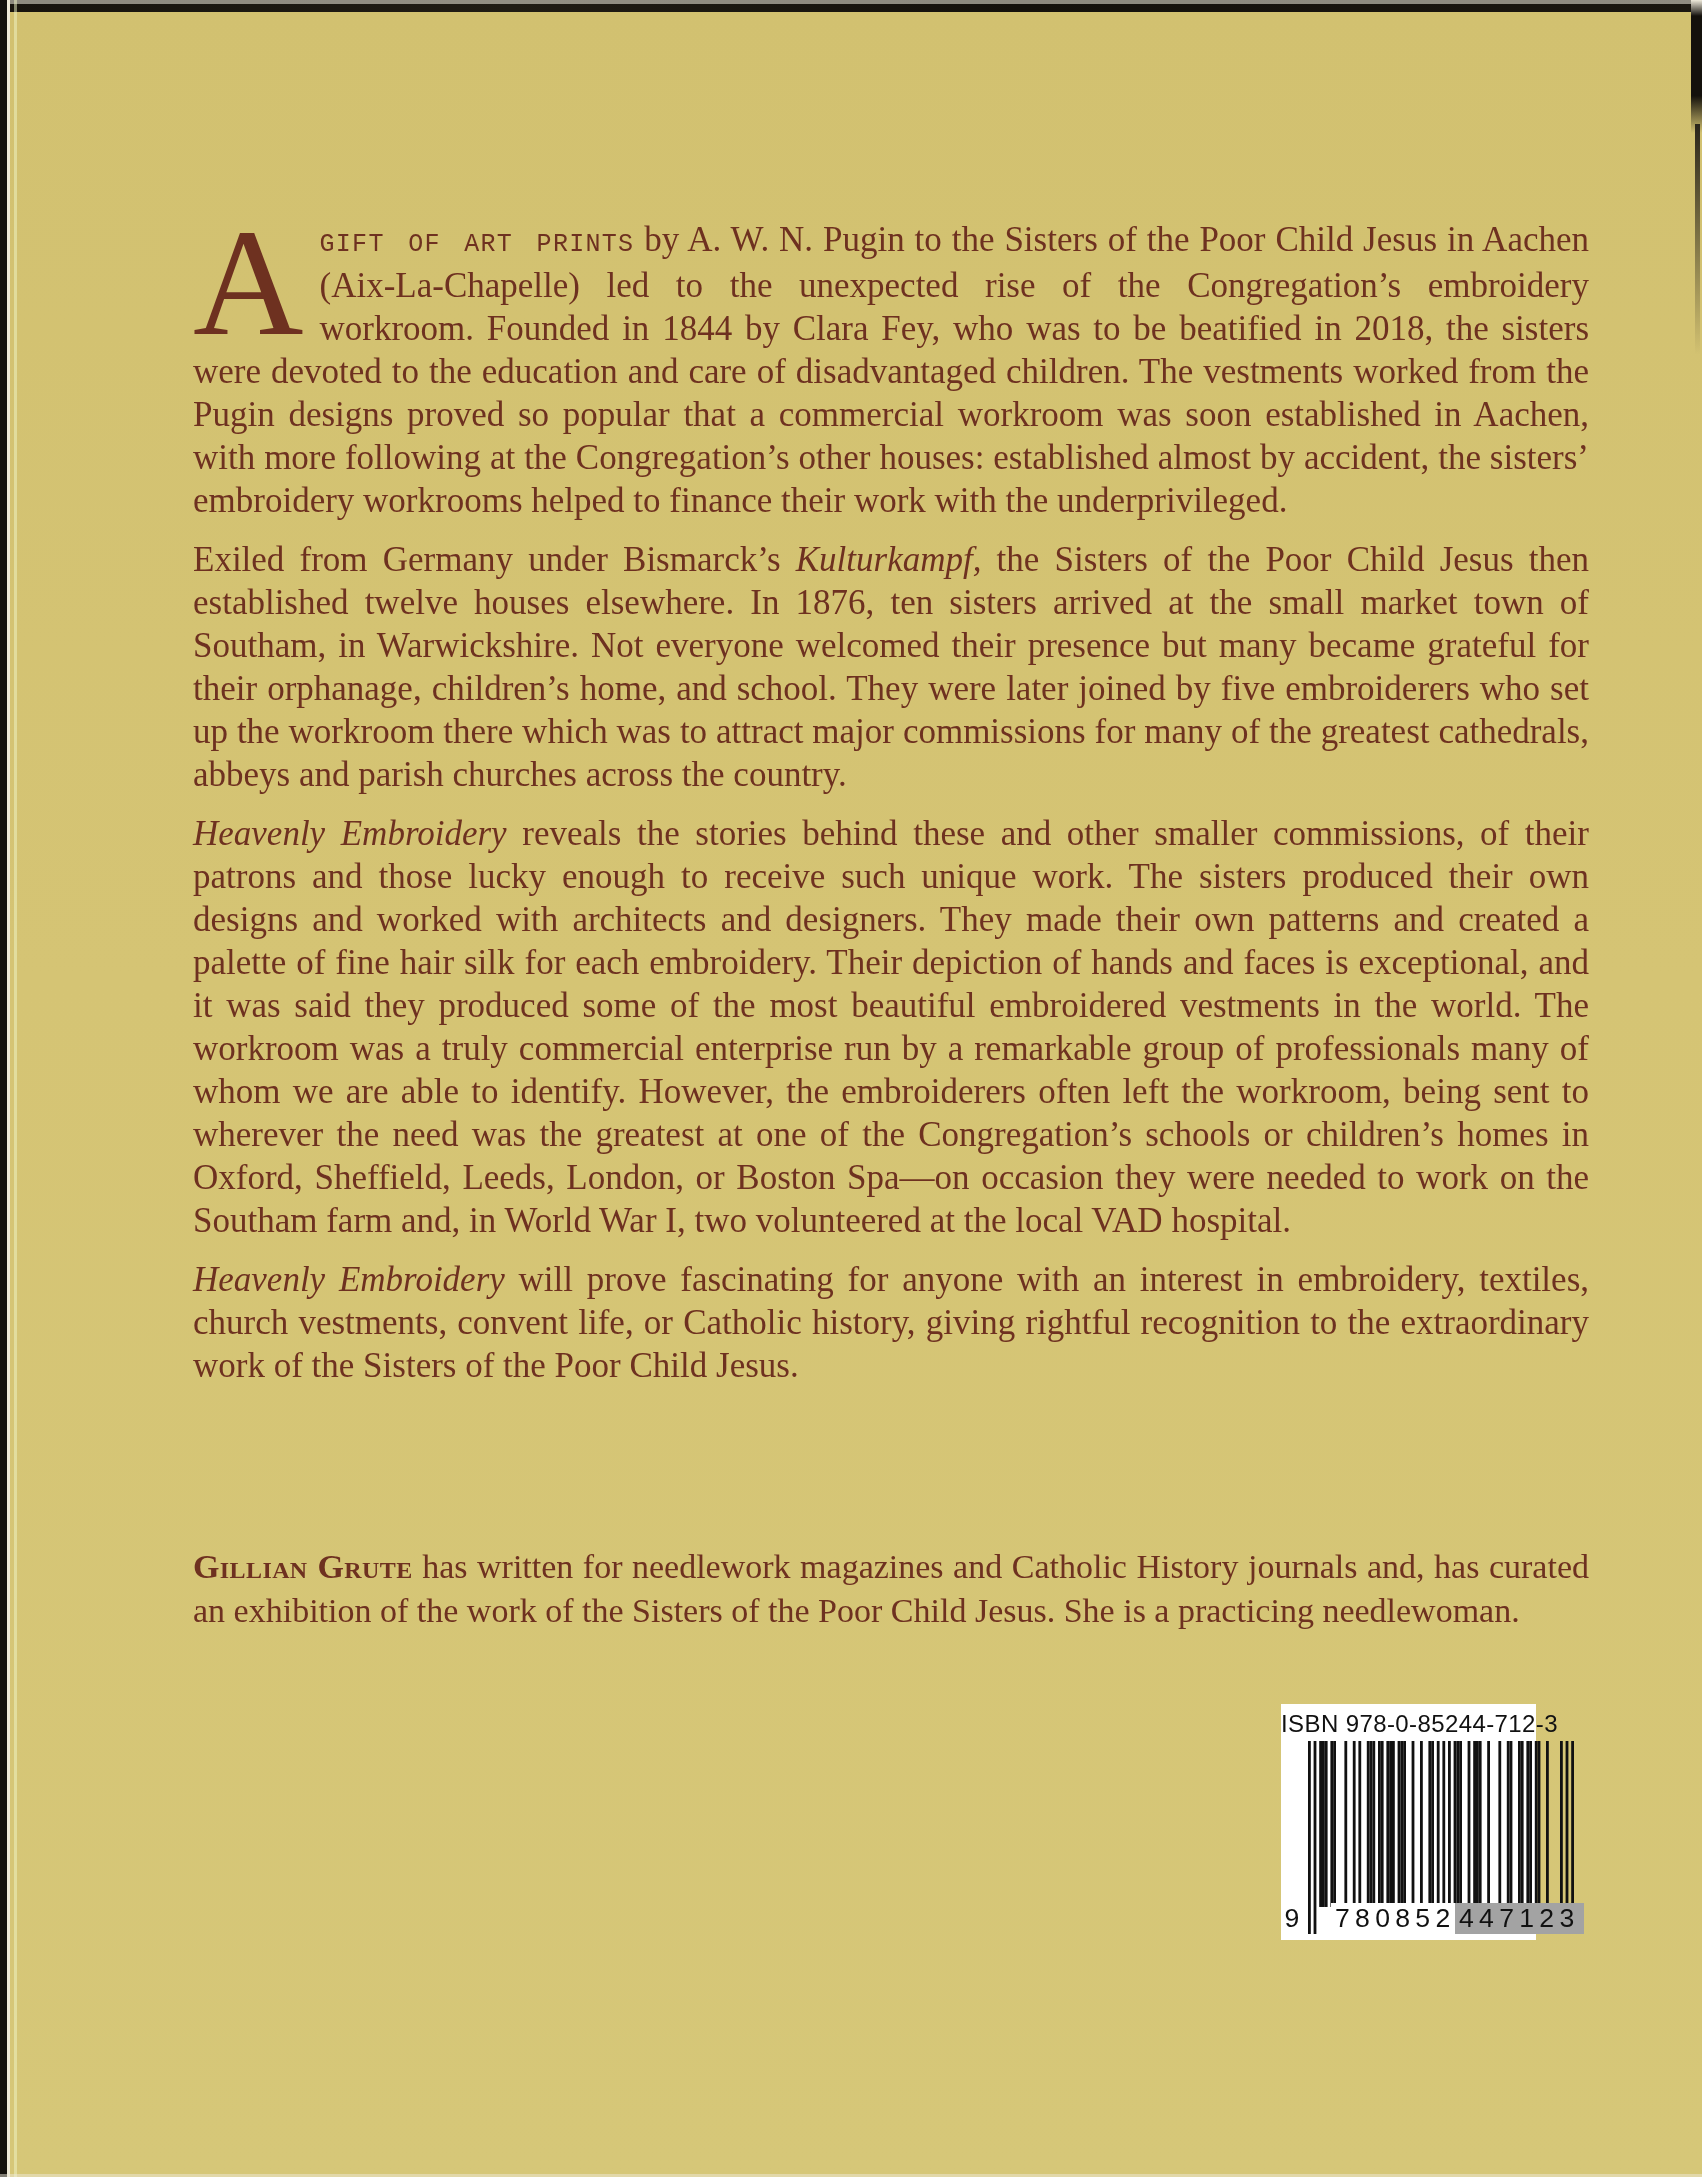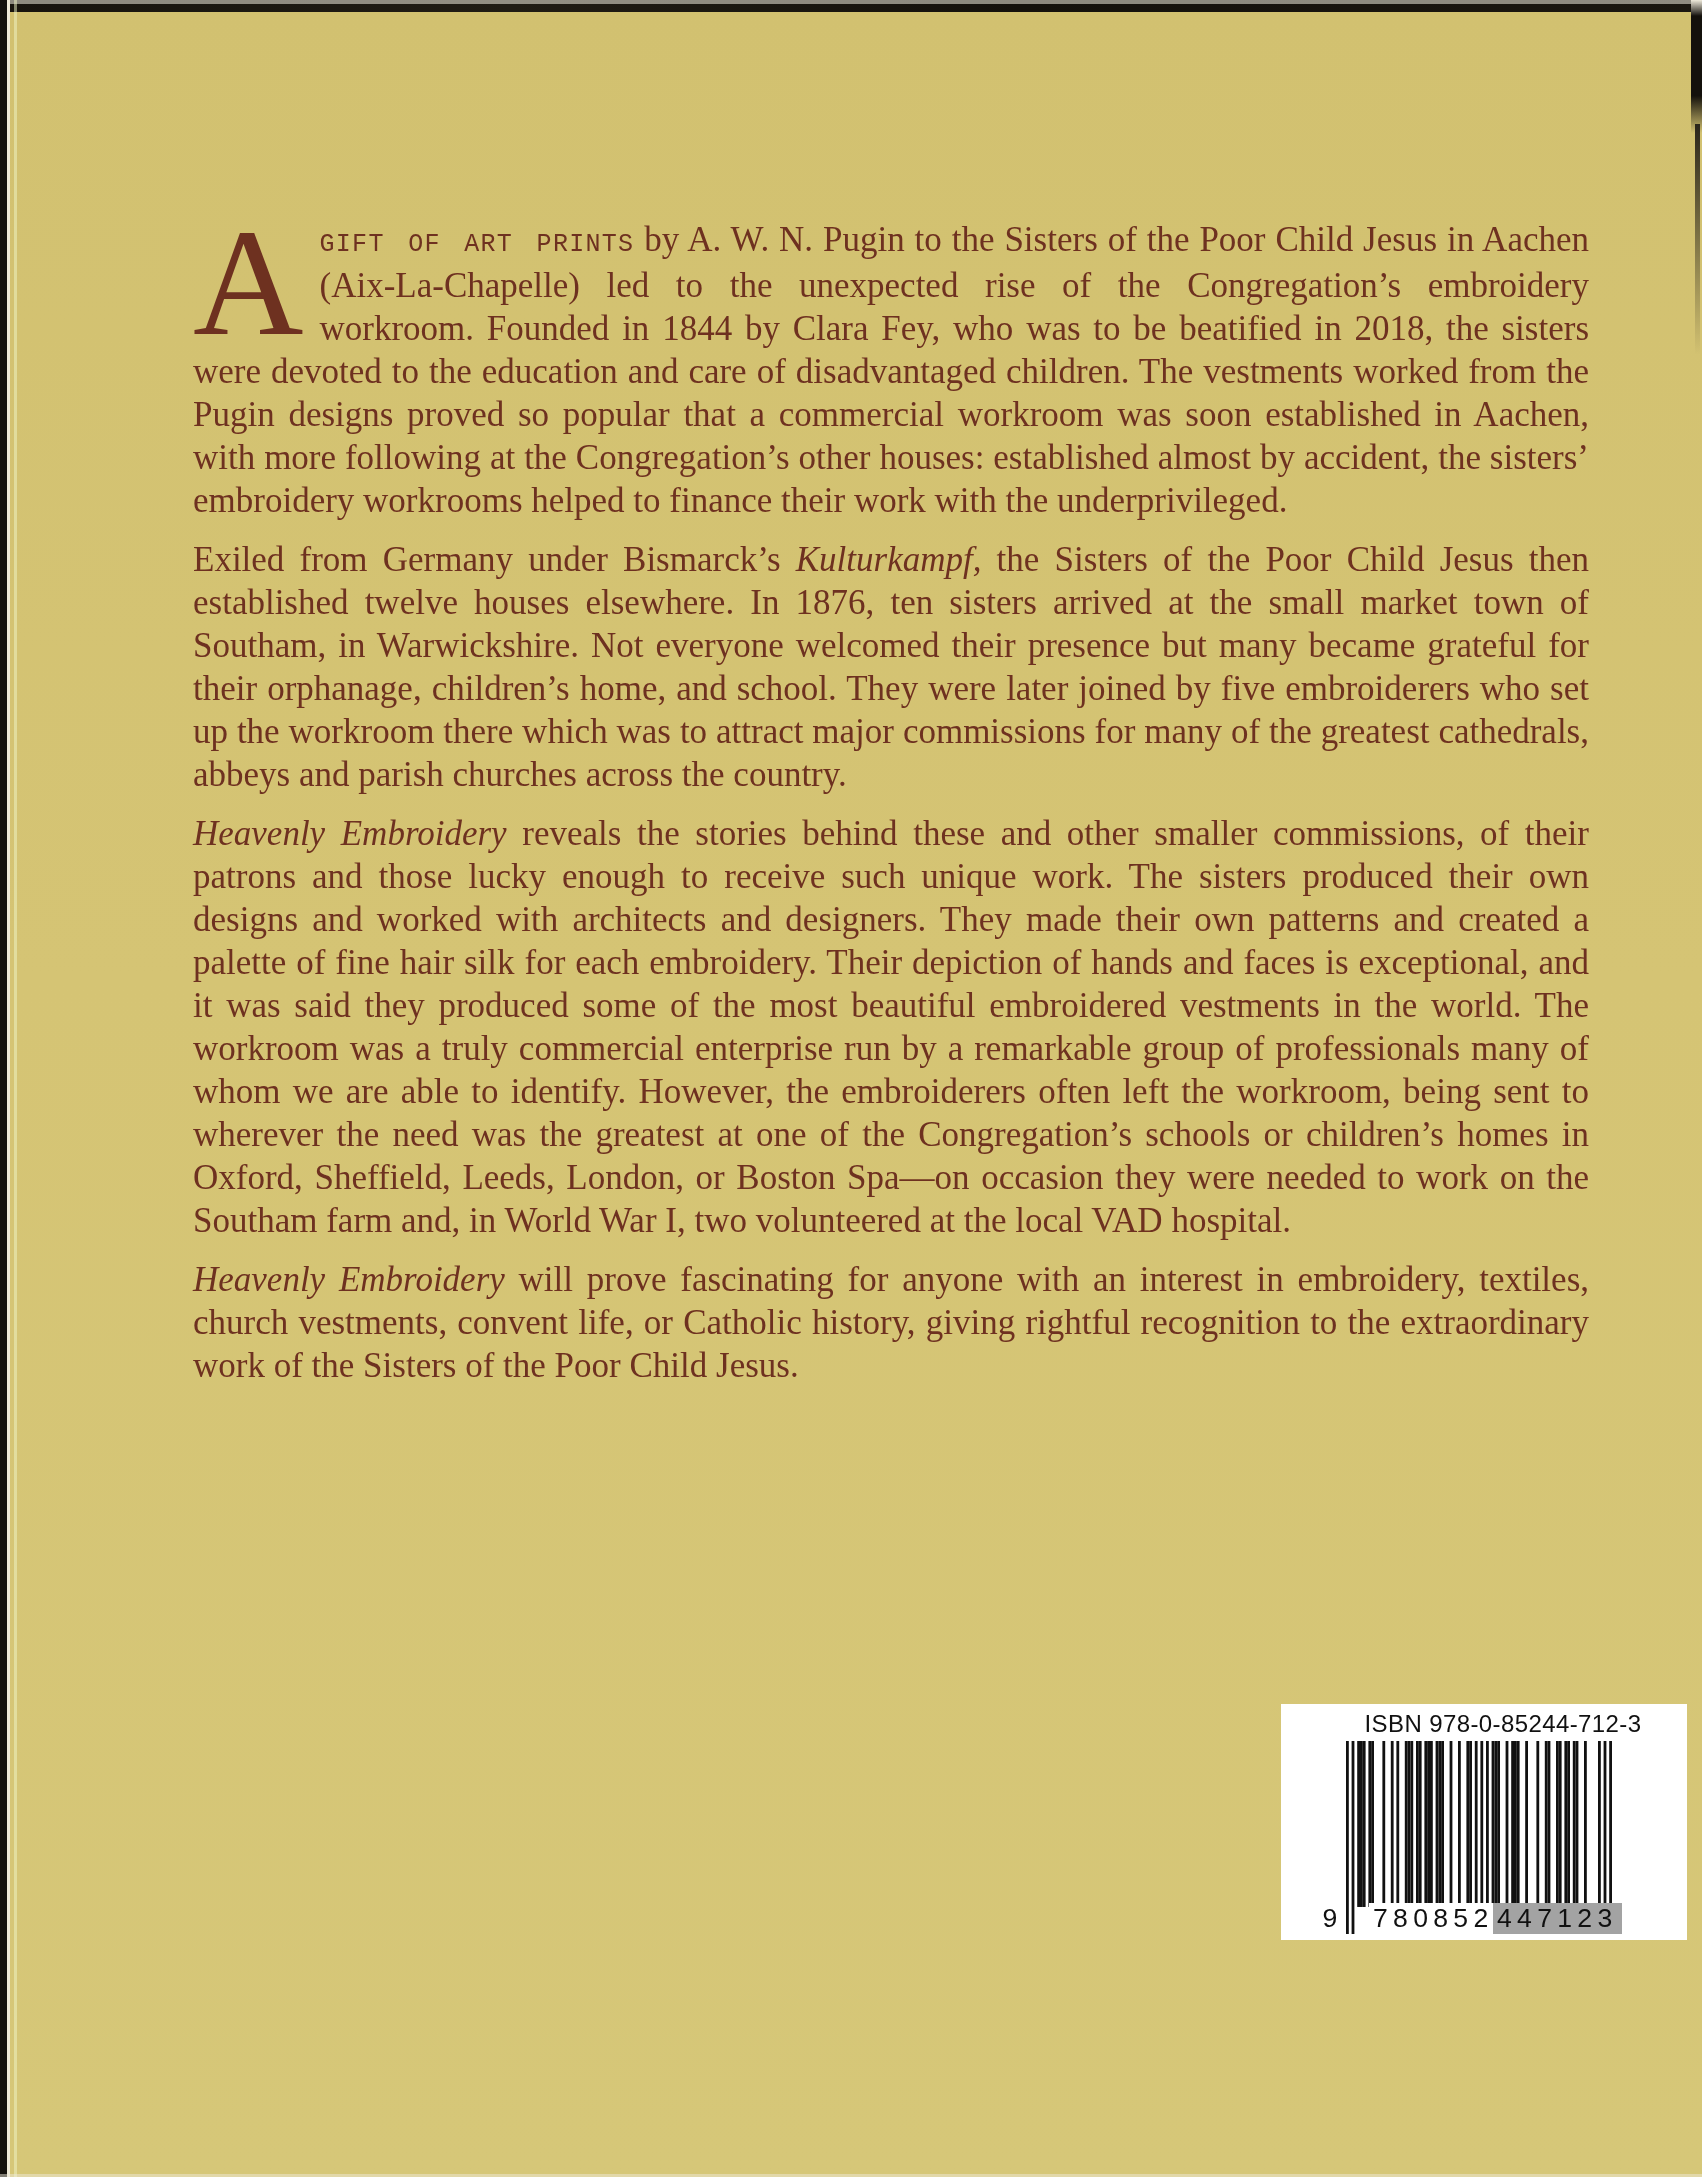--- a/index.html
+++ b/index.html
@@ -60,23 +60,22 @@
     position:absolute;left:193px;top:1773px;
     color:var(--publisher);
     font-variant:small-caps;
     font-weight:700;
     font-size:59px;
     letter-spacing:1.8px;
   }
 
   
   .barcode-box{
-    position:absolute;left:1281px;top:1704px;width:368px;height:236px;
+    position:absolute;left:1281px;top:1704px;width:255px;height:236px;
     background:#ffffff;
-    padding-left:38px;
   }
   .isbn-label{
     font-family:"Liberation Sans", sans-serif;
     font-size:24px;color:#111111;
     text-align:center;
     padding-top:6.2px;
     letter-spacing:0.4px;
     white-space:nowrap;
   }
   .bars-wrap{position:relative;margin:2.7px 0 0 26.6px;width:266px;height:193px;}
@@ -99,20 +98,21 @@
   <div class="spine-crease"></div>
   <div class="edge-bottom"></div>
 
   <div class="blurb">
     <p class="para"><span class="dropcap">A</span><span class="para-text"><span class="seg-smallcaps">gift of art prints</span><span class="seg-normal"> by A. W. N. Pugin to the Sisters of the Poor Child Jesus in Aachen (Aix-La-Chapelle) led to the unexpected rise of the Congregation’s embroidery workroom. Founded in 1844 by Clara Fey, who was to be beatified in 2018, the sisters were devoted to the education and care of disadvantaged children. The vestments worked from the Pugin designs proved so popular that a commercial workroom was soon established in Aachen, with more following at the Congregation’s other houses: established almost by accident, the sisters’ embroidery workrooms helped to finance their work with the underprivileged.</span></span></p>
     <p class="para"><span class="seg-normal">Exiled from Germany under Bismarck’s </span><span class="seg-italic">Kulturkampf,</span><span class="seg-normal"> the Sisters of the Poor Child Jesus then established twelve houses elsewhere. In 1876, ten sisters arrived at the small market town of Southam, in Warwickshire. Not everyone welcomed their presence but many became grateful for their orphanage, children’s home, and school. They were later joined by five embroiderers who set up the workroom there which was to attract major commissions for many of the greatest cathedrals, abbeys and parish churches across the country.</span></p>
     <p class="para"><span class="seg-italic">Heavenly Embroidery</span><span class="seg-normal"> reveals the stories behind these and other smaller commissions, of their patrons and those lucky enough to receive such unique work. The sisters produced their own designs and worked with architects and designers. They made their own patterns and created a palette of fine hair silk for each embroidery. Their depiction of hands and faces is exceptional, and it was said they produced some of the most beautiful embroidered vestments in the world. The workroom was a truly commercial enterprise run by a remarkable group of professionals many of whom we are able to identify. However, the embroiderers often left the workroom, being sent to wherever the need was the greatest at one of the Congregation’s schools or children’s homes in Oxford, Sheffield, Leeds, London, or Boston Spa—on occasion they were needed to work on the Southam farm and, in World War I, two volunteered at the local VAD hospital.</span></p>
     <p class="para"><span class="seg-italic">Heavenly Embroidery</span><span class="seg-normal"> will prove fascinating for anyone with an interest in embroidery, textiles, church vestments, convent life, or Catholic history, giving rightful recognition to the extraordinary work of the Sisters of the Poor Child Jesus.</span></p>
   </div>
 
+  <div class="bio"><span class="seg-smallcaps-bold">Gillian Grute</span><span class="seg-normal"> has written for needlework magazines and Catholic History journals and, has curated an exhibition of the work of the Sisters of the Poor Child Jesus. She is a practicing needlewoman.</span></div>
 
 
   <div class="barcode-box" style="background: rgb(255, 255, 255);">
     <div class="isbn-label">ISBN 978-0-85244-712-3</div>
     <div class="bars-wrap">
       <svg class="bars" viewBox="0 0 95 100" preserveAspectRatio="none">
           <rect x="0" y="0" width="1" height="100" fill="#111111"></rect>
           <rect x="2" y="0" width="1" height="100" fill="#111111"></rect>
           <rect x="4" y="0" width="1" height="86" fill="#111111"></rect>
           <rect x="5" y="0" width="1" height="86" fill="#111111"></rect>

